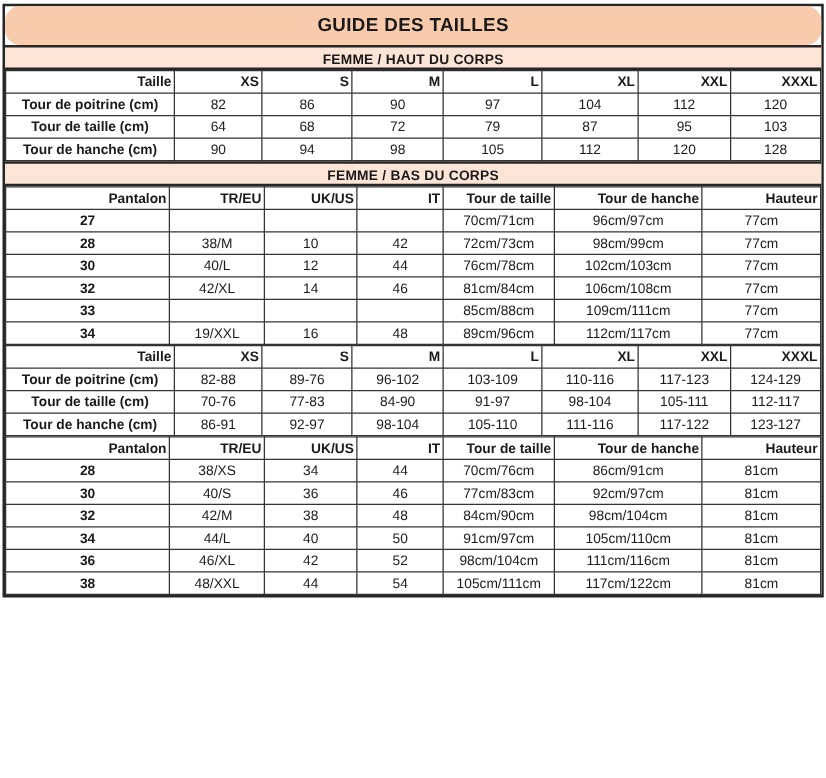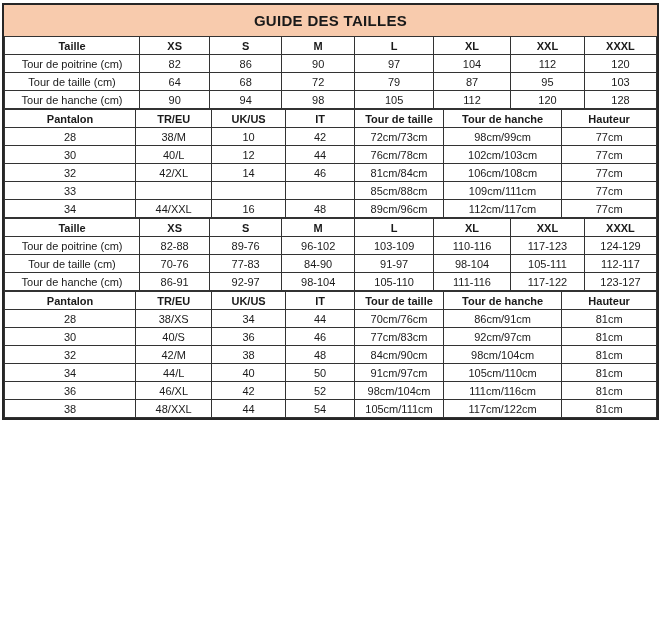--- a/index.html
+++ b/index.html
@@ -21,20 +21,21 @@
   }
   .title-bar {
     background: var(--title-bg, #f8cbad);
     height: 31px;
     line-height: 31px;
     text-align: center;
     font-weight: bold;
     font-size: 15px;
     letter-spacing: 0.3px;
     color: #1a1a1a;
+    border-radius: 12px;
   }
   .section-heading {
     background: var(--section-bg, #fce4d6);
     height: 20px;
     line-height: 20px;
     text-align: center;
     font-weight: bold;
     font-size: 11px;
     letter-spacing: 0.2px;
     border-top: 2px solid var(--border-dark, #262626);
@@ -51,31 +52,32 @@
   table.size-table td {
     border: 1px solid #333333;
     height: 18px;
     font-size: 11px;
     text-align: center;
     vertical-align: middle;
     padding: 0 2px;
     white-space: nowrap;
     overflow: hidden;
   }
-  table.size-table thead th { font-weight: bold; }
-  table.size-table tbody th.row-label { font-weight: normal; }
+  table.size-table thead th { font-weight: bold; text-align: right; }
+  table.size-table tbody th.row-label { font-weight: bold; }
   table.size-table tbody td { font-weight: normal; }
 </style>
 </head>
 <body>
 
 <div class="sheet">
   <div class="guide">
     <div class="title-bar">GUIDE DES TAILLES</div>
     <div id="table-root">
+        <div class="section-heading">FEMME / HAUT DU CORPS</div>
         <table class="size-table">
           <colgroup>
             <col style="width: 20.726%;">
             <col style="width: 10.741%;">
             <col style="width: 11.044%;">
             <col style="width: 11.195%;">
             <col style="width: 12.103%;">
             <col style="width: 11.8%;">
             <col style="width: 11.346%;">
             <col style="width: 11.044%;">
@@ -118,20 +120,21 @@
               <td>90</td>
               <td>94</td>
               <td>98</td>
               <td>105</td>
               <td>112</td>
               <td>120</td>
               <td>128</td>
             </tr>
           </tbody>
         </table>
+        <div class="section-heading">FEMME / BAS DU CORPS</div>
         <table class="size-table">
           <colgroup>
             <col style="width: 20.121%;">
             <col style="width: 11.649%;">
             <col style="width: 11.346%;">
             <col style="width: 10.59%;">
             <col style="width: 13.616%;">
             <col style="width: 18.154%;">
             <col style="width: 14.523%;">
           </colgroup>
@@ -141,20 +144,29 @@
               <th>TR/EU</th>
               <th>UK/US</th>
               <th>IT</th>
               <th>Tour de taille</th>
               <th>Tour de hanche</th>
               <th>Hauteur</th>
             </tr>
           </thead>
           <tbody>
             <tr>
+              <th class="row-label">27</th>
+              <td></td>
+              <td></td>
+              <td></td>
+              <td>70cm/71cm</td>
+              <td>96cm/97cm</td>
+              <td>77cm</td>
+            </tr>
+            <tr>
               <th class="row-label">28</th>
               <td>38/M</td>
               <td>10</td>
               <td>42</td>
               <td>72cm/73cm</td>
               <td>98cm/99cm</td>
               <td>77cm</td>
             </tr>
             <tr>
               <th class="row-label">30</th>
@@ -178,21 +190,21 @@
               <th class="row-label">33</th>
               <td></td>
               <td></td>
               <td></td>
               <td>85cm/88cm</td>
               <td>109cm/111cm</td>
               <td>77cm</td>
             </tr>
             <tr>
               <th class="row-label">34</th>
-              <td>44/XXL</td>
+              <td>19/XXL</td>
               <td>16</td>
               <td>48</td>
               <td>89cm/96cm</td>
               <td>112cm/117cm</td>
               <td>77cm</td>
             </tr>
           </tbody>
         </table>
         <table class="size-table">
           <colgroup>

